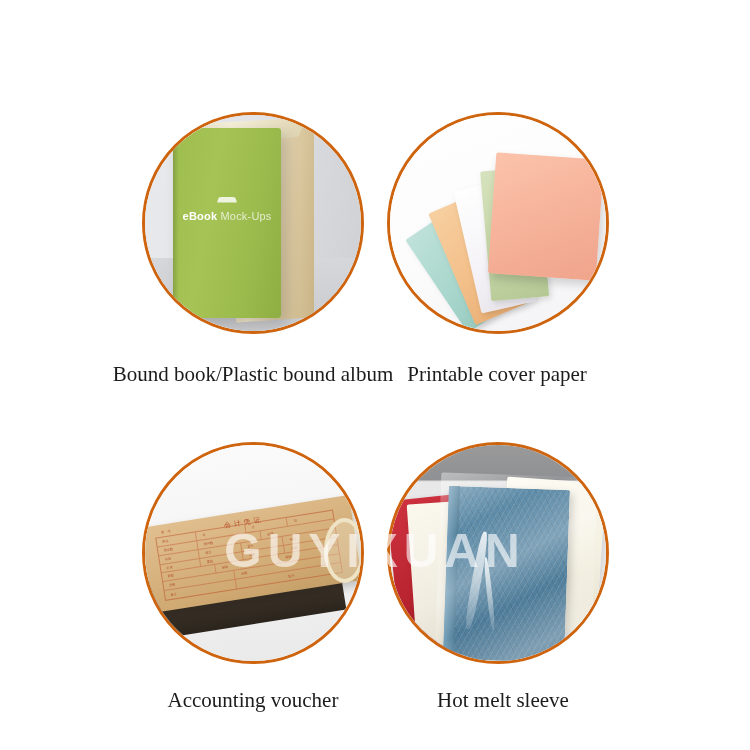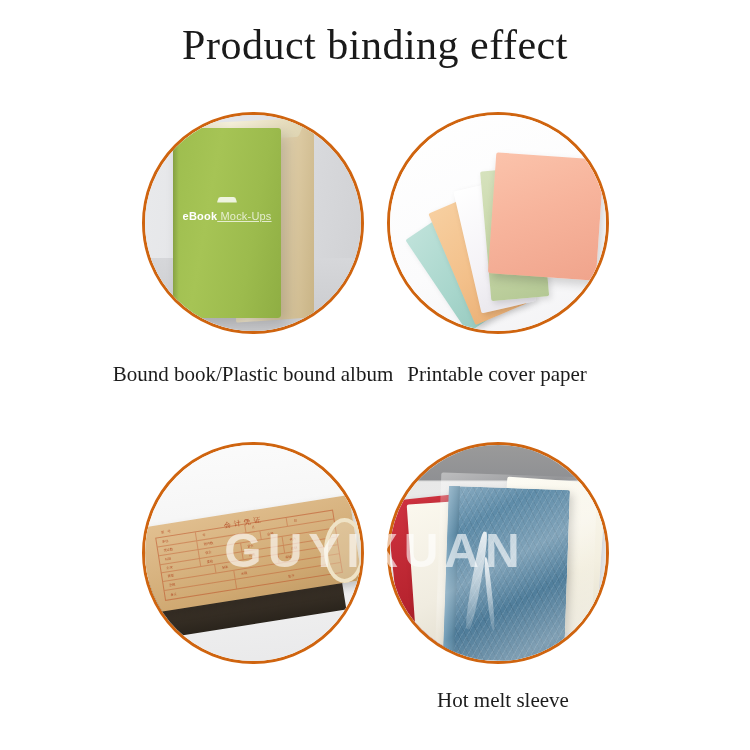--- a/index.html
+++ b/index.html
@@ -110,21 +110,21 @@
   .p1-glyph {
     display:block;
     margin:0 auto 4px auto;
     width:18px; height:7px;
     background:rgba(255,255,255,0.82);
     border-radius:2px 2px 1px 1px;
     transform:perspective(20px) rotateX(38deg);
   }
   .p1-txt { font-size:11px; letter-spacing:0.2px; white-space:nowrap; }
   .p1-txt b { color:#ffffff; font-weight:700; }
-  .p1-txt span { color:rgba(255,255,255,0.72); font-weight:400;text-decoration:underline; }
+  .p1-txt span { color:rgba(255,255,255,0.72); font-weight:400; }
 
   
   .p2-bg { position:absolute; inset:0; background:linear-gradient(160deg,#ffffff 0%,#fbfbfc 60%,#f2f2f4 100%); }
   .sheet {
     position:absolute;
     border-radius:2px;
     box-shadow:2px 3px 6px rgba(0,0,0,0.13);
   }
   .s-mint  { left:6%;  top:44%; width:26%; height:52%; background:linear-gradient(160deg,#bfe2da 0%,#a8d6cc 55%,#93c7bc 100%); transform:rotate(-34deg); transform-origin:90% 10%; }
   .s-peach { left:18%; top:36%; width:26%; height:56%; background:linear-gradient(160deg,#f7cfa0 0%,#f3c08a 55%,#e8ad72 100%); transform:rotate(-23deg); transform-origin:90% 10%; }
@@ -258,21 +258,20 @@
     color:rgba(255,255,255,0.62);
     pointer-events:none;
     line-height:1;
   }
 </style>
 </head>
 <body>
 
 <div class="page">
 
-  <h1 class="page-title">Product binding effect</h1>
 
   <div class="grid">
 
     <div class="cell cell-1">
       <div class="circle-wrap">
         <div class="circle">
           <div class="photo">
             <div class="p1-bg"></div>
             <div class="p1-floor"></div>
             <div class="p1-pages"></div>
@@ -391,15 +390,16 @@
         </div>
       </div>
     </div>
 
   </div>
 
   <div class="watermark">GUYIXUAN</div>
 
   <div class="caption cap-1">Bound book/Plastic bound album</div>
   <div class="caption cap-2">Printable cover paper</div>
+  <div class="caption cap-3">Accounting voucher</div>
   <div class="caption cap-4">Hot melt sleeve</div>
 
 </div>
 
 </body></html>

